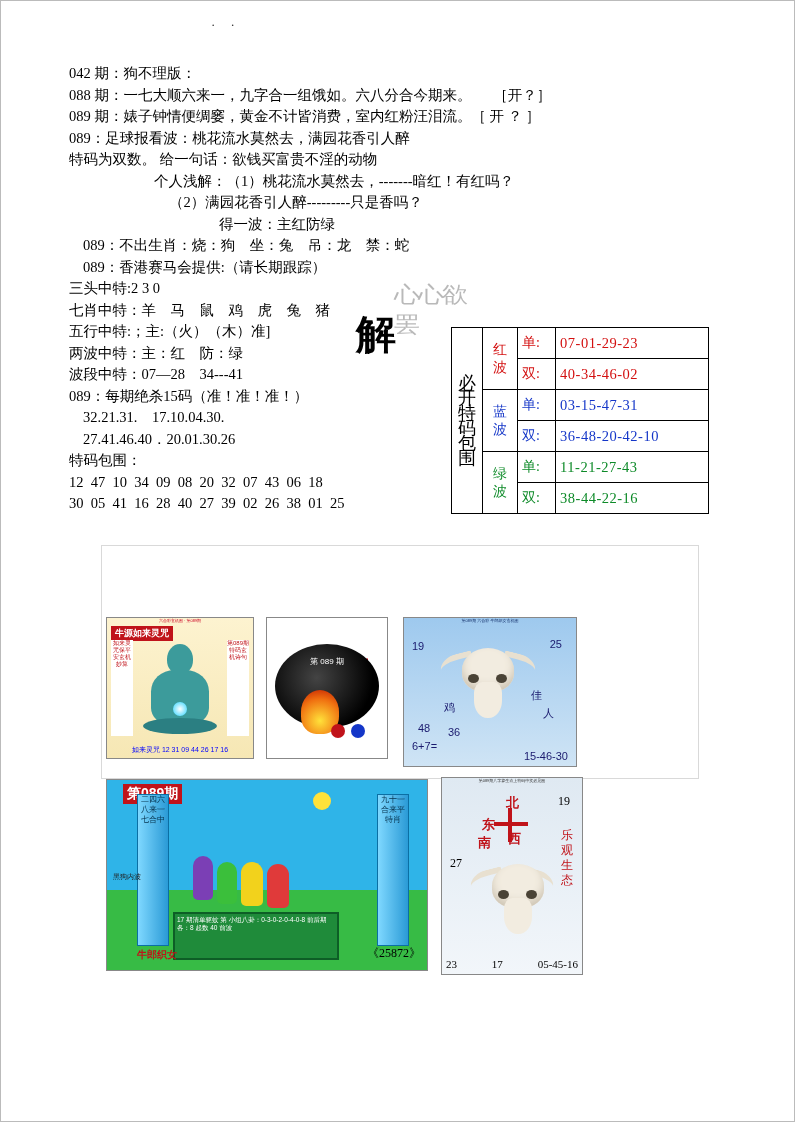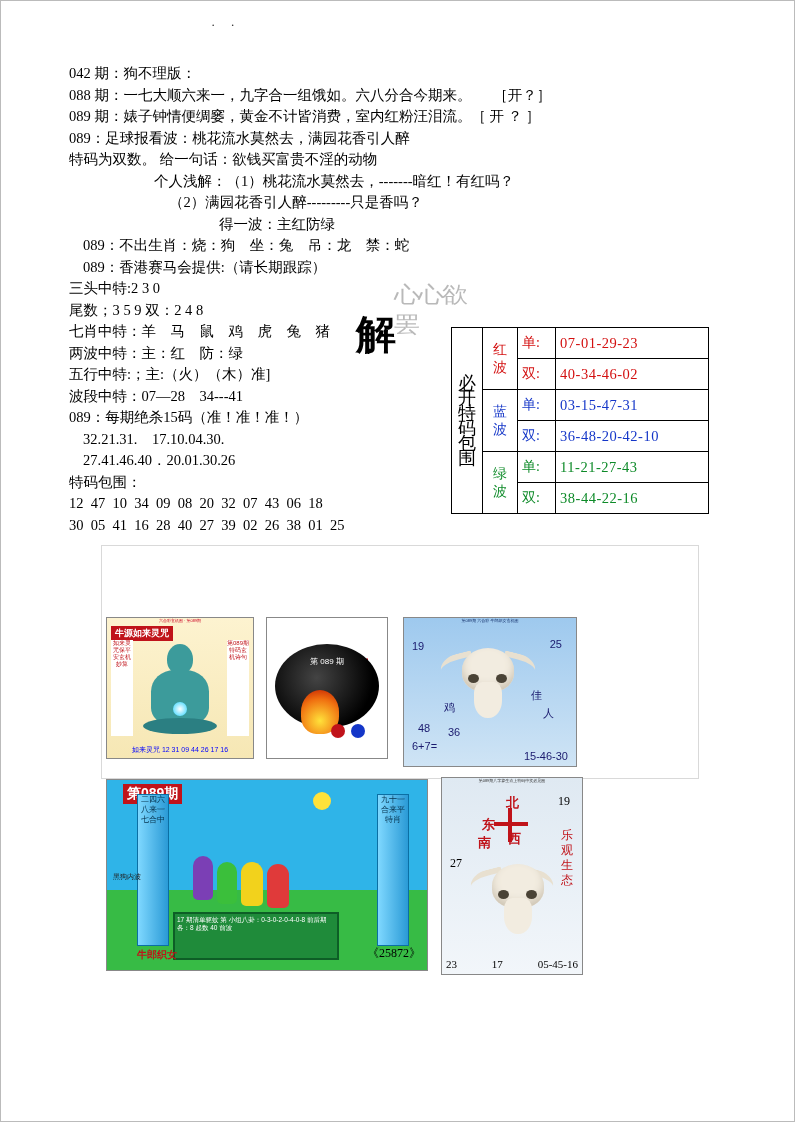--- a/index.html
+++ b/index.html
@@ -251,24 +251,23 @@
     <div class="ln">088 期：一七大顺六来一，九字合一组饿如。六八分合今期来。      ［开？］</div>
     <div class="ln">089 期：婊子钟情便绸窭，黄金不计皆消费，室内红粉汪泪流。［ 开 ？ ］</div>
     <div class="ln">089：足球报看波：桃花流水莫然去，满园花香引人醉</div>
     <div class="ln">特码为双数。 给一句话：欲钱买富贵不淫的动物</div>
     <div class="ln indent1">个人浅解：（1）桃花流水莫然去，-------暗红！有红吗？</div>
     <div class="ln indent2">（2）满园花香引人醉---------只是香吗？</div>
     <div class="ln indent3">得一波：主红防绿</div>
     <div class="ln indent-sm">089：不出生肖：烧：狗　坐：兔　吊：龙　禁：蛇</div>
     <div class="ln indent-sm">089：香港赛马会提供:（请长期跟踪）</div>
     <div class="ln">三头中特:2 3 0</div>
-    <div class="ln">尾数；3 5 9 双：2 4 8</div>
     <div class="ln">七肖中特：羊　马　鼠　鸡　虎　兔　猪</div>
+    <div class="ln">五行中特:；主:（火）（木）准]</div>
     <div class="ln">两波中特：主：红　防：绿</div>
-    <div class="ln">五行中特:；主:（火）（木）准]</div>
     <div class="ln">波段中特：07—28　34---41</div>
     <div class="ln">089：每期绝杀15码（准！准！准！）</div>
     <div class="ln indent-sm">32.21.31.　17.10.04.30.</div>
     <div class="ln indent-sm">27.41.46.40．20.01.30.26</div>
     <div class="ln">特码包围：</div>
     <div class="ln">12  47  10  34  09  08  20  32  07  43  06  18</div>
     <div class="ln">30  05  41  16  28  40  27  39  02  26  38  01  25</div>
   </div>
 
   <div class="jie">

